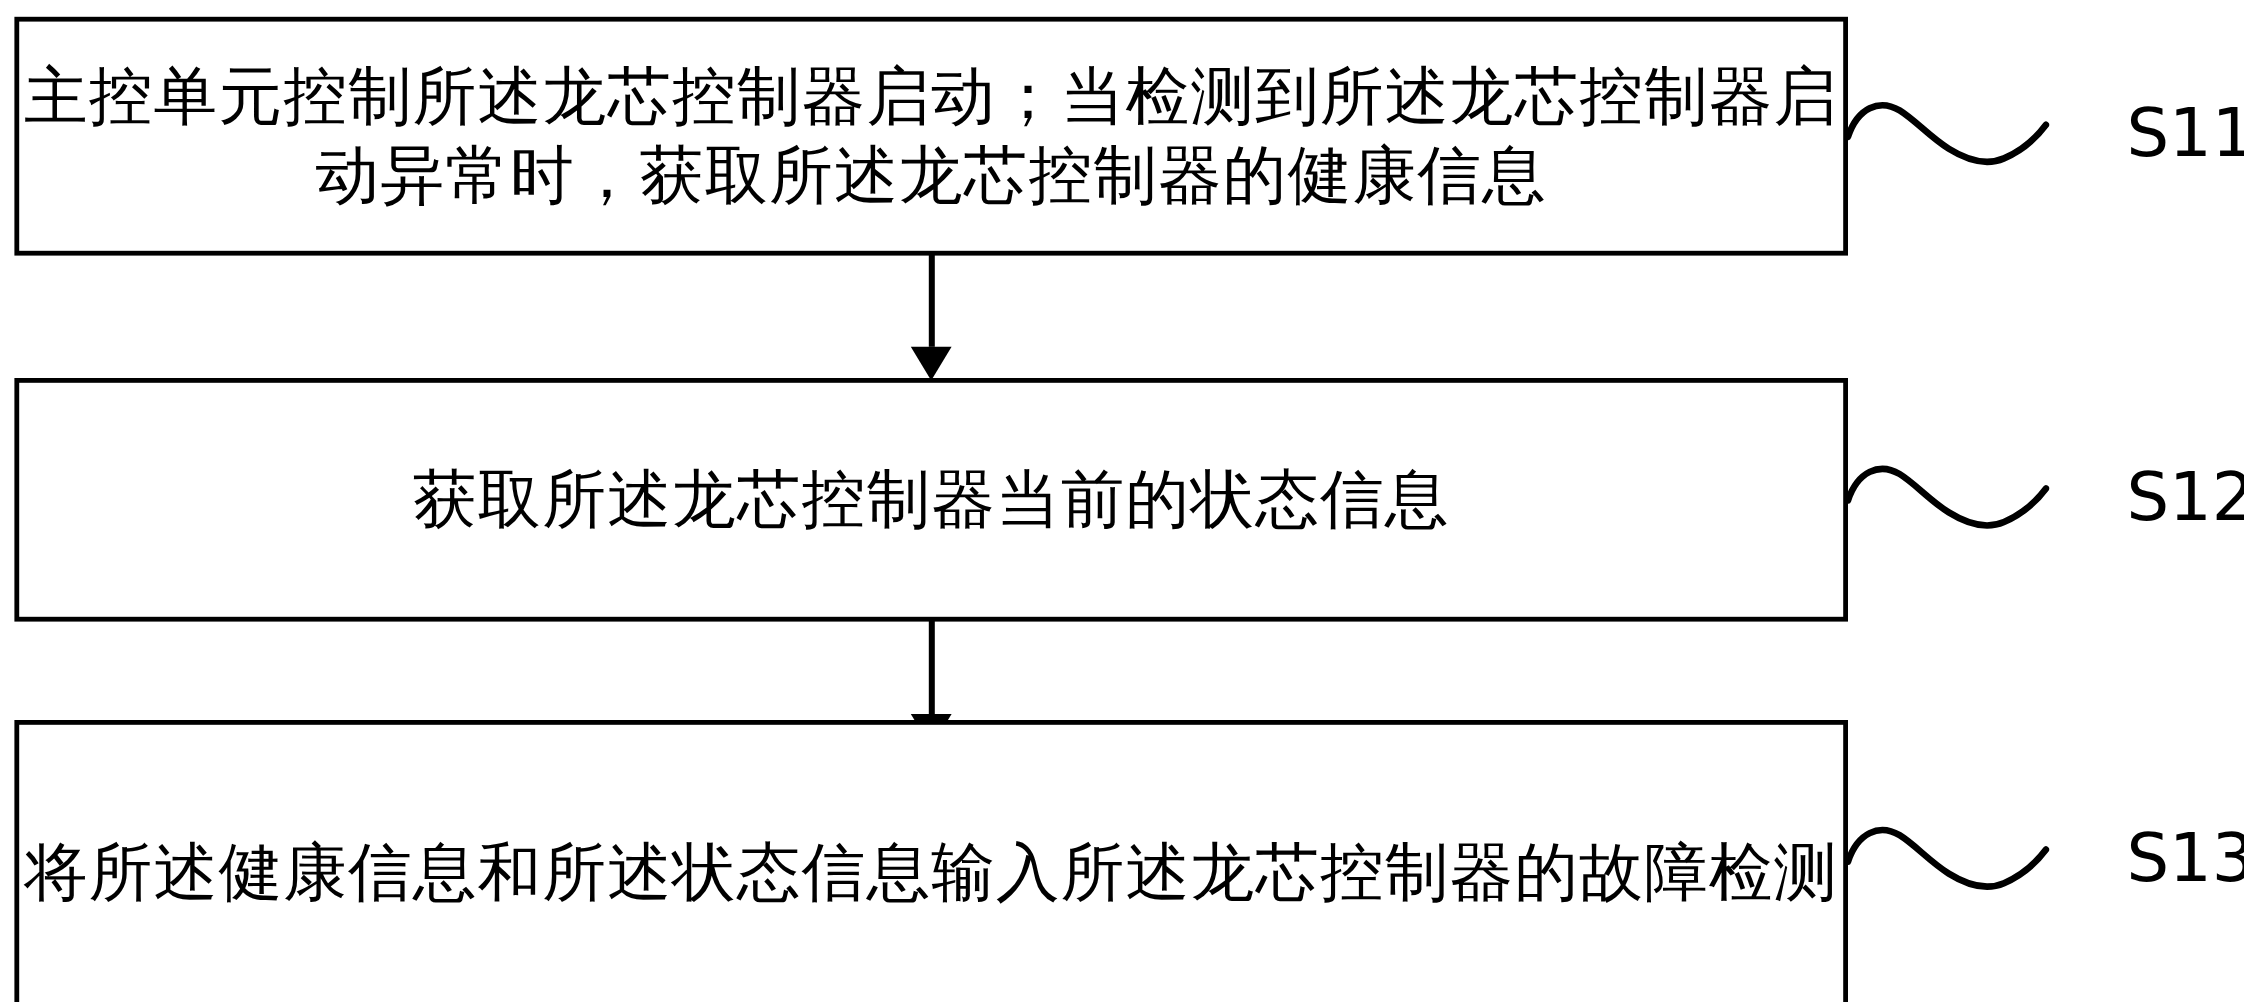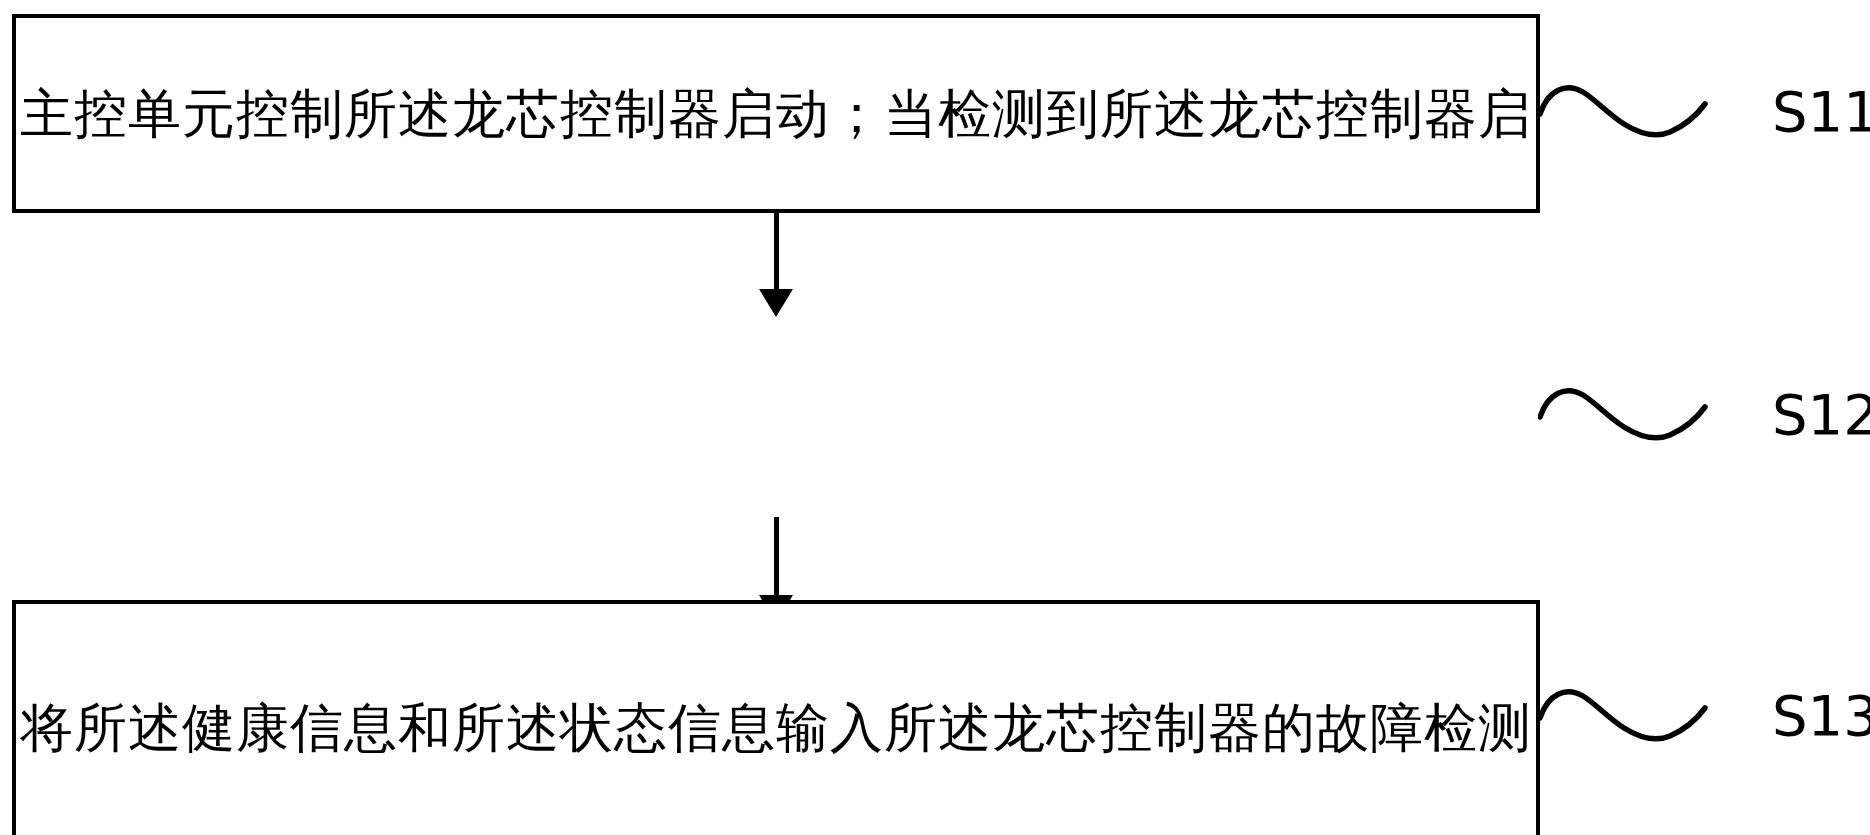--- a/index.html
+++ b/index.html
@@ -67,32 +67,36 @@
     white-space: nowrap;
   }
 </style>
 </head>
 <body>
 
 <div class="page">
 
   <div class="flow-box" style="top:14px; height:199px;">
     <div class="box-line">主控单元控制所述龙芯控制器启动；当检测到所述龙芯控制器启</div>
+    <div class="box-line">动异常时，获取所述龙芯控制器的健康信息</div>
   </div>
 
   <svg class="wave-connector" style="top:82px;" viewBox="0 0 170 62">
     <path d="M 2 32 C 10 8, 28 0, 45 10 C 58 18, 70 32, 86 42 C 102 52, 118 56, 132 50 C 146 44, 158 34, 167 22" fill="none" stroke="#000000" stroke-width="5.5" stroke-linecap="round"></path>
   </svg>
   <div class="step-label" style="top:81px;">S11</div>
 
   <div class="arrow" style="left:759px; top:212px; height:105px;">
     <div class="arrow-shaft"></div>
     <div class="arrow-head"></div>
   </div>
 
+  <div class="flow-box" style="top:315px; height:203px;">
+    <div class="box-line">获取所述龙芯控制器当前的状态信息</div>
+  </div>
 
   <svg class="wave-connector" style="top:385px;" viewBox="0 0 170 62">
     <path d="M 2 32 C 10 8, 28 0, 45 10 C 58 18, 70 32, 86 42 C 102 52, 118 56, 132 50 C 146 44, 158 34, 167 22" fill="none" stroke="#000000" stroke-width="5.5" stroke-linecap="round"></path>
   </svg>
   <div class="step-label" style="top:384px;">S12</div>
 
   <div class="arrow" style="left:759px; top:517px; height:106px;">
     <div class="arrow-shaft"></div>
     <div class="arrow-head"></div>
   </div>

